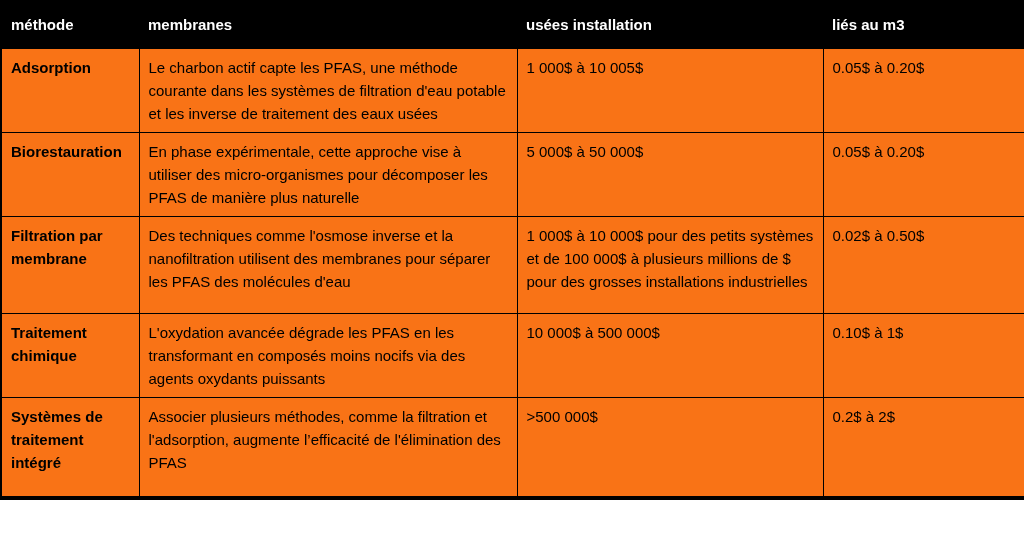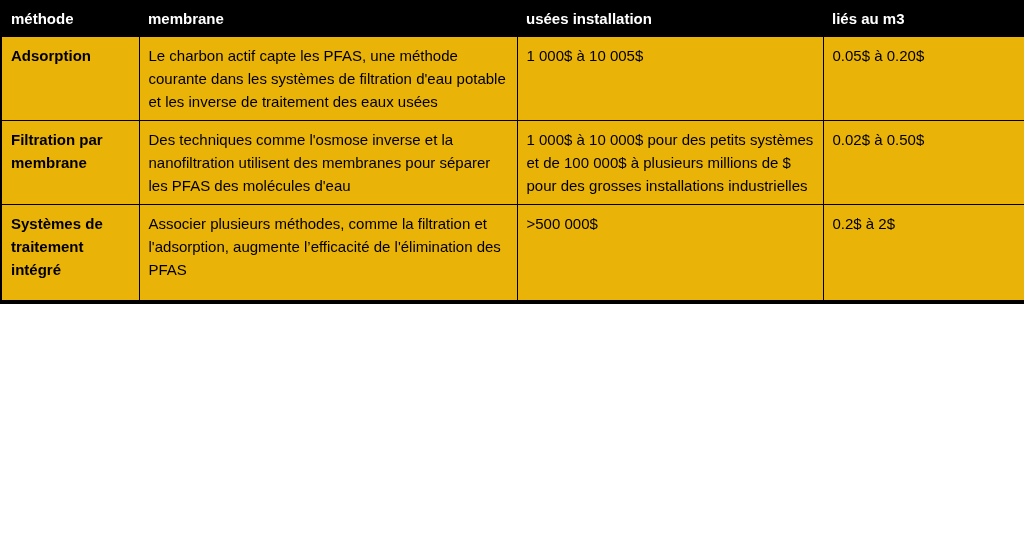--- a/index.html
+++ b/index.html
@@ -27,33 +27,33 @@
   col.c-protocole { width: 378px; }
   col.c-install { width: 306px; }
   col.c-m3 { width: 202px; }
 
   thead th {
     background: #000000;
     color: #ffffff;
     font-weight: bold;
     font-size: 15px;
     text-align: left;
-    height: 36px;
+    height: 48px;
     padding: 0 9px;
     vertical-align: middle;
     border: none;
   }
   tbody td {
     border: 1px solid #000000;
     vertical-align: top;
     padding: 7px 9px 7px 9px;
     font-size: 15px;
     line-height: 23px;
     box-sizing: border-box;
-    background: #eab308;
+    background: #f97316;
   }
   tbody td.methode {
     font-weight: bold;
   }
   
   tbody tr:nth-child(1) { height: 77px; }
   tbody tr:nth-child(2) { height: 77px; }
   tbody tr:nth-child(3) { height: 97px; }
   tbody tr:nth-child(4) { height: 76px; }
   tbody tr:nth-child(5) { height: 100px; }
@@ -65,37 +65,49 @@
 <table class="pfas">
   <colgroup>
     <col class="c-methode">
     <col class="c-protocole">
     <col class="c-install">
     <col class="c-m3">
   </colgroup>
   <thead>
     <tr>
       <th>méthode</th>
-      <th>membrane</th>
+      <th>membranes</th>
       <th>usées installation</th>
       <th>liés au m3</th>
     </tr>
   </thead>
   <tbody>
     <tr>
       <td class="methode">Adsorption</td>
       <td>Le charbon actif capte les PFAS, une méthode courante dans les systèmes de filtration d'eau potable et les inverse de traitement des eaux usées</td>
       <td>1 000$ à 10 005$</td>
       <td>0.05$ à 0.20$</td>
     </tr>
     <tr>
+      <td class="methode">Biorestauration</td>
+      <td>En phase expérimentale, cette approche vise à utiliser des micro-organismes pour décomposer les PFAS de manière plus naturelle</td>
+      <td>5 000$ à 50 000$</td>
+      <td>0.05$ à 0.20$</td>
+    </tr>
+    <tr>
       <td class="methode">Filtration par membrane</td>
       <td>Des techniques comme l'osmose inverse et la nanofiltration utilisent des membranes pour séparer les PFAS des molécules d'eau</td>
       <td>1 000$ à 10 000$ pour des petits systèmes et de 100 000$ à plusieurs millions de $ pour des grosses installations industrielles</td>
       <td>0.02$ à 0.50$</td>
+    </tr>
+    <tr>
+      <td class="methode">Traitement chimique</td>
+      <td>L'oxydation avancée dégrade les PFAS en les transformant en composés moins nocifs via des agents oxydants puissants</td>
+      <td>10 000$ à 500 000$</td>
+      <td>0.10$ à 1$</td>
     </tr>
     <tr>
       <td class="methode">Systèmes de traitement intégré</td>
       <td>Associer plusieurs méthodes, comme la filtration et l'adsorption, augmente l’efficacité de l'élimination des PFAS</td>
       <td>&gt;500 000$</td>
       <td>0.2$ à 2$</td>
     </tr>
   </tbody>
 </table>
 

